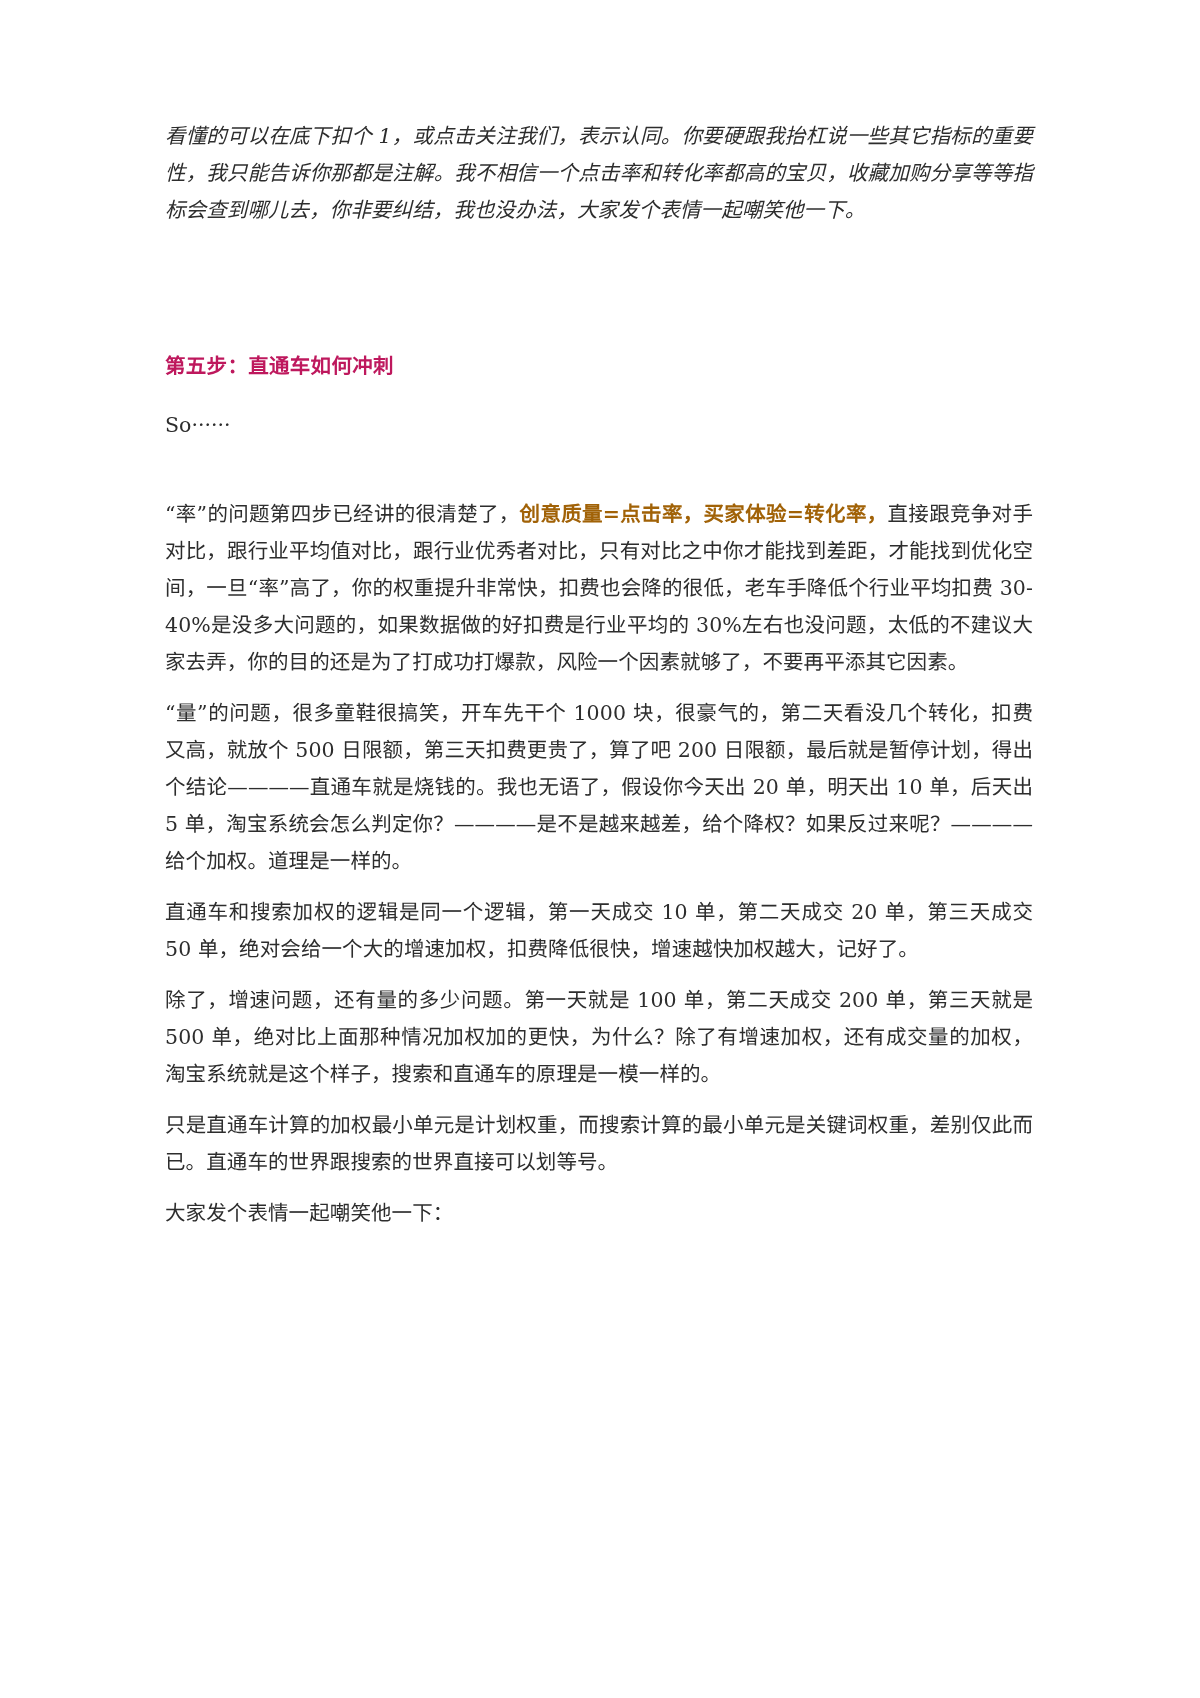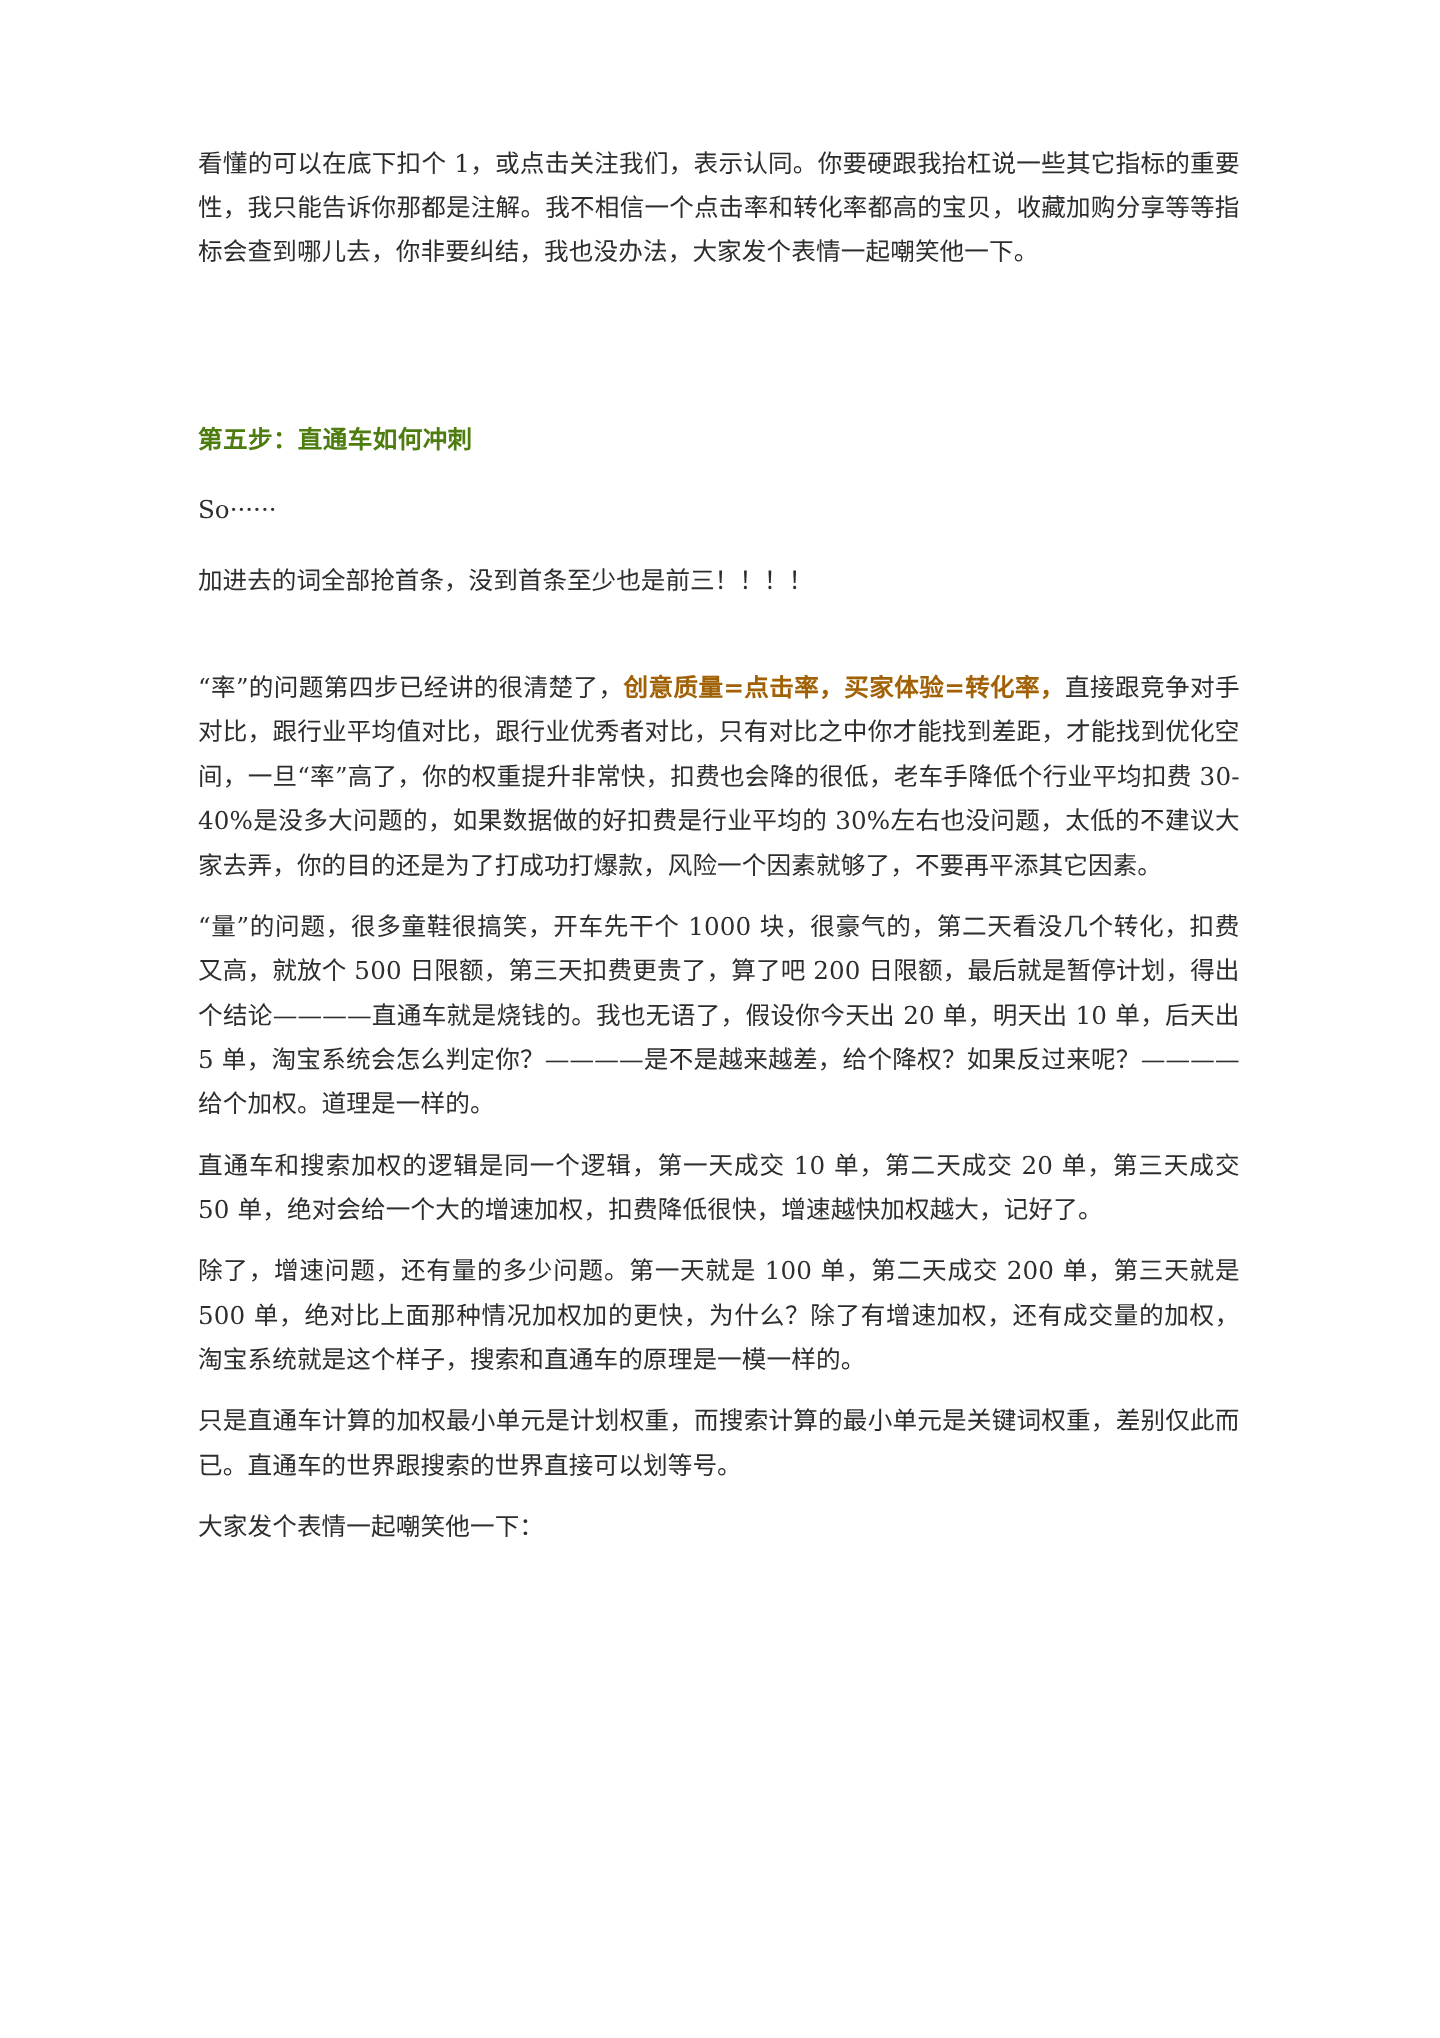--- a/index.html
+++ b/index.html
@@ -34,26 +34,27 @@
     font-size: 20.5px;
     line-height: 37px;
     text-align: justify;
     text-justify: inter-ideograph;
     letter-spacing: 0.1px;
     color: #2d2d2d;
     margin-bottom: 14px;
   }
   .para.lead {
     margin-bottom: 18px;
+    font-style: italic;
   }
   .heading {
     font-size: 20.5px;
     line-height: 34px;
     font-weight: bold;
-    color: #4d7c0f;
+    color: #be185d;
     letter-spacing: 0.3px;
     margin-top: 56px;
     margin-bottom: 24px;
   }
   .spacer-lg {
     height: 46px;
   }
   .spacer-md {
     height: 30px;
   }
@@ -81,21 +82,20 @@
 
     <p class="para lead">看懂的可以在底下扣个 1，或点击关注我们，表示认同。你要硬跟我抬杠说一些其它指标的重要性，我只能告诉你那都是注解。我不相信一个点击率和转化率都高的宝贝，收藏加购分享等等指标会查到哪儿去，你非要纠结，我也没办法，大家发个表情一起嘲笑他一下。</p>
 
     <div class="spacer-lg"></div>
 
     <h2 class="heading">第五步：直通车如何冲刺</h2>
 
 
     <p class="item">So······</p>
 
-    <p class="item">加进去的词全部抢首条，没到首条至少也是前三！！！！</p>
 
     <div class="spacer-md"></div>
 
 
 
     <p class="para"><span>“率”的问题第四步已经讲的很清楚了，</span><span class="emph">创意质量=点击率，买家体验=转化率，</span><span>直接跟竞争对手对比，跟行业平均值对比，跟行业优秀者对比，只有对比之中你才能找到差距，才能找到优化空间，一旦“率”高了，你的权重提升非常快，扣费也会降的很低，老车手降低个行业平均扣费 30-40%是没多大问题的，如果数据做的好扣费是行业平均的 30%左右也没问题，太低的不建议大家去弄，你的目的还是为了打成功打爆款，风险一个因素就够了，不要再平添其它因素。</span></p>
 
     <p class="para">“量”的问题，很多童鞋很搞笑，开车先干个 1000 块，很豪气的，第二天看没几个转化，扣费又高，就放个 500 日限额，第三天扣费更贵了，算了吧 200 日限额，最后就是暂停计划，得出个结论————直通车就是烧钱的。我也无语了，假设你今天出 20 单，明天出 10 单，后天出 5 单，淘宝系统会怎么判定你？————是不是越来越差，给个降权？如果反过来呢？————给个加权。道理是一样的。</p>
 
     <p class="para">直通车和搜索加权的逻辑是同一个逻辑，第一天成交 10 单，第二天成交 20 单，第三天成交 50 单，绝对会给一个大的增速加权，扣费降低很快，增速越快加权越大，记好了。</p>

